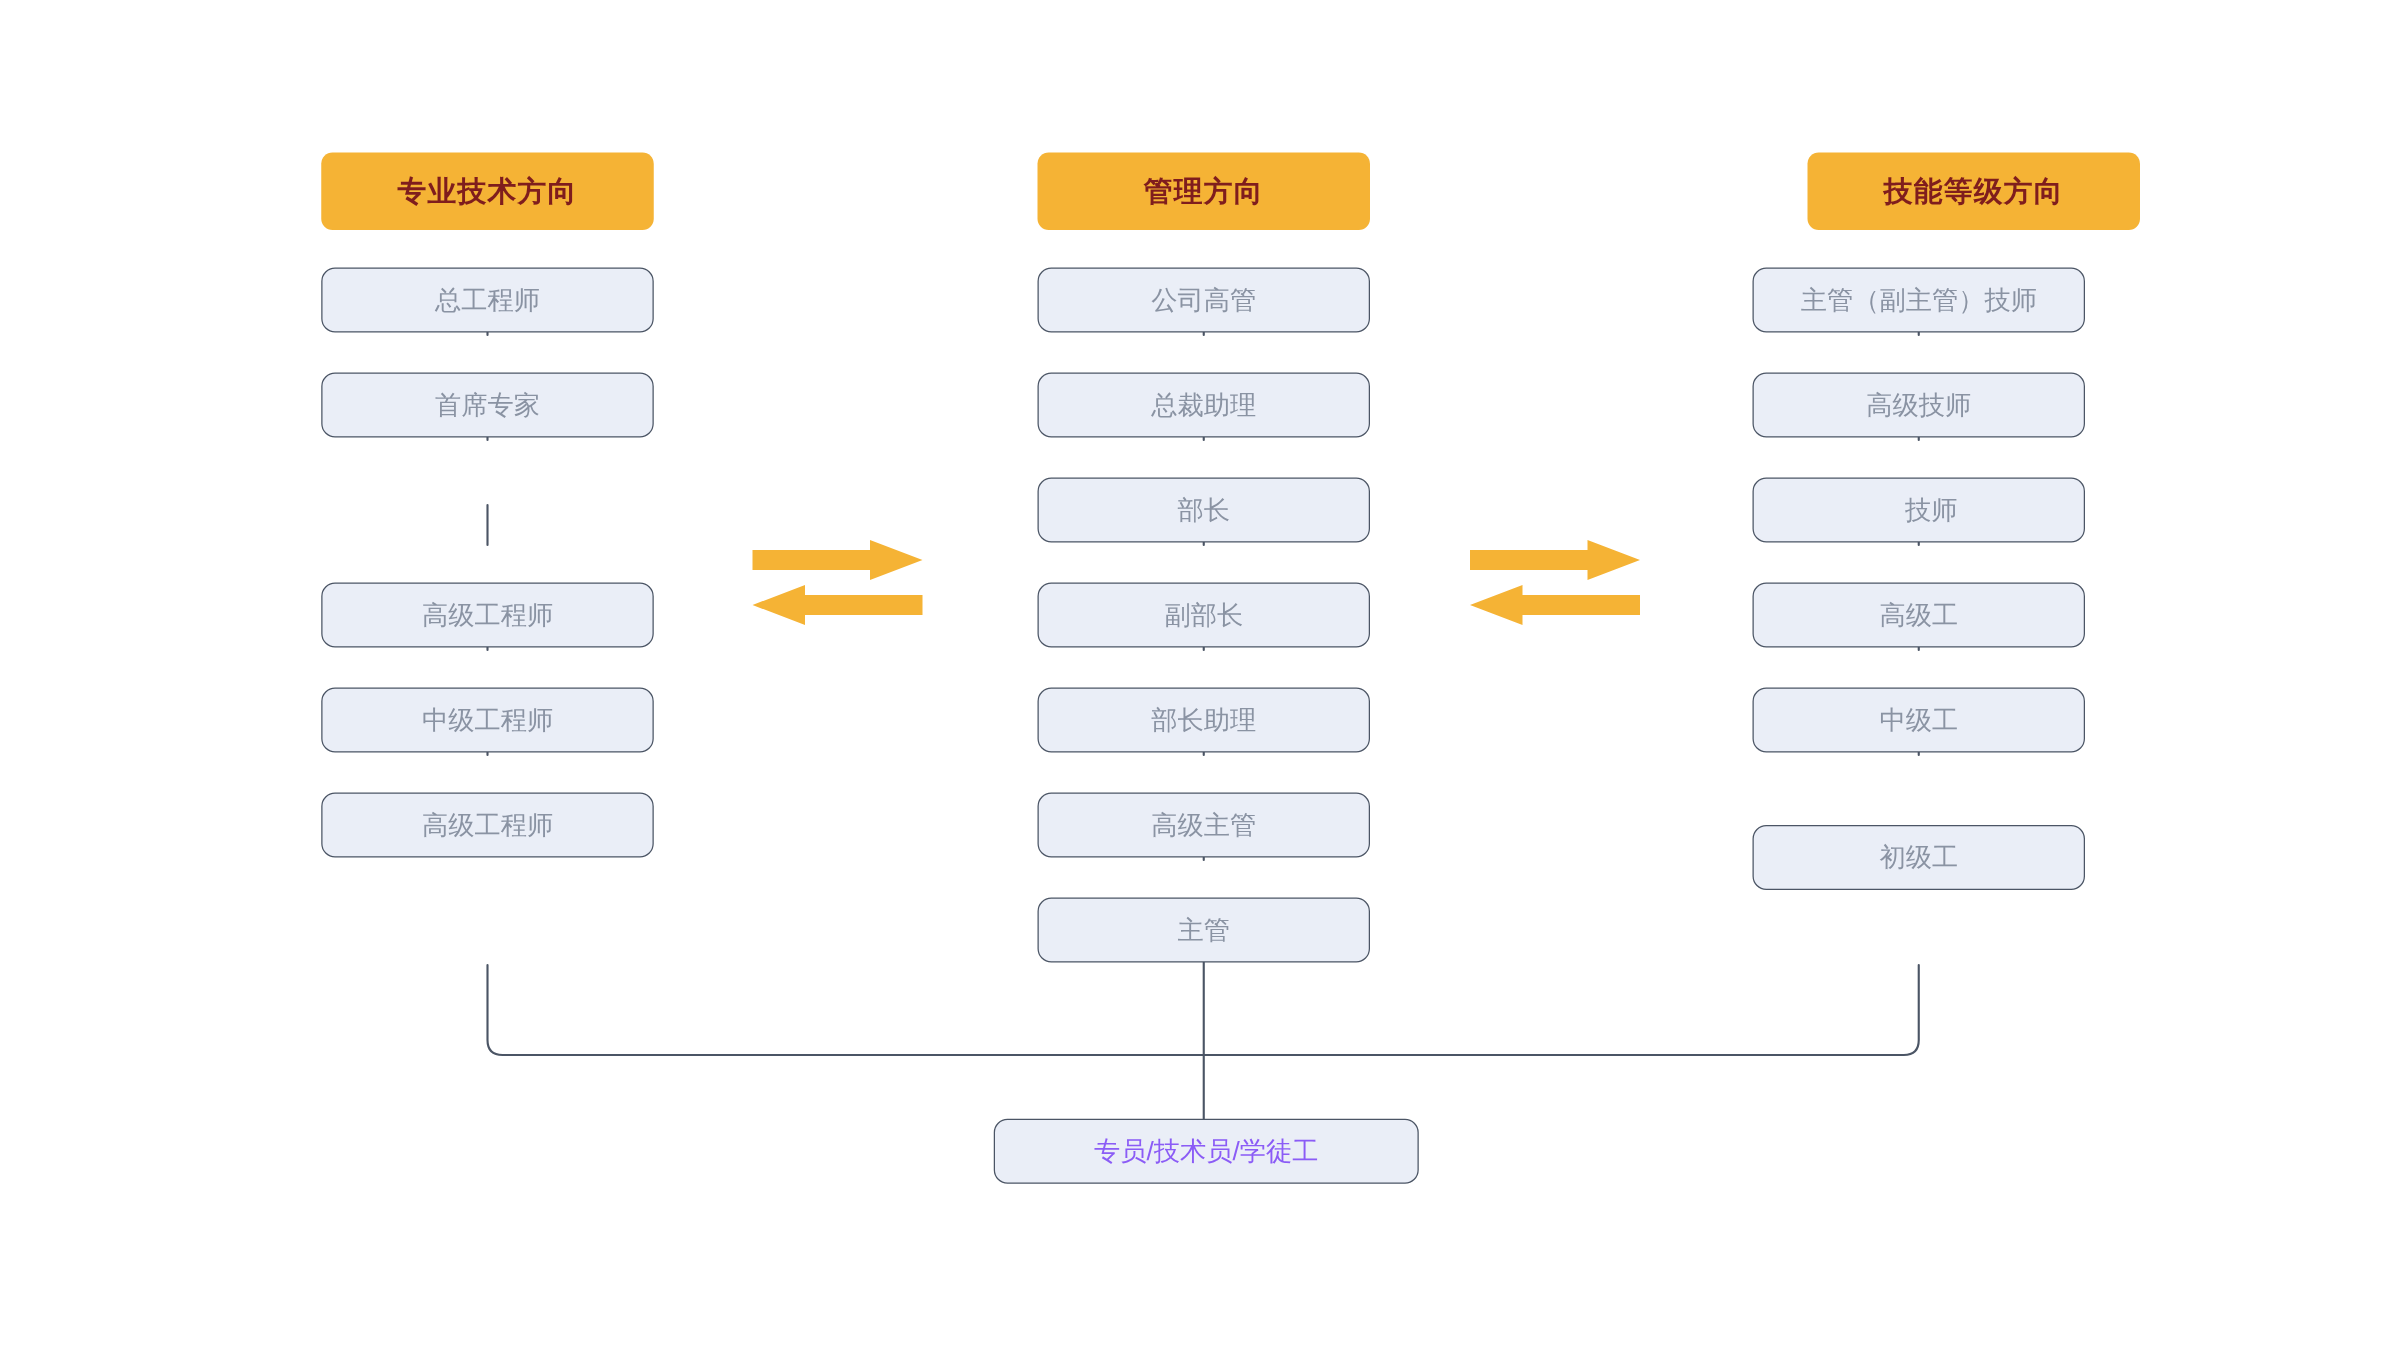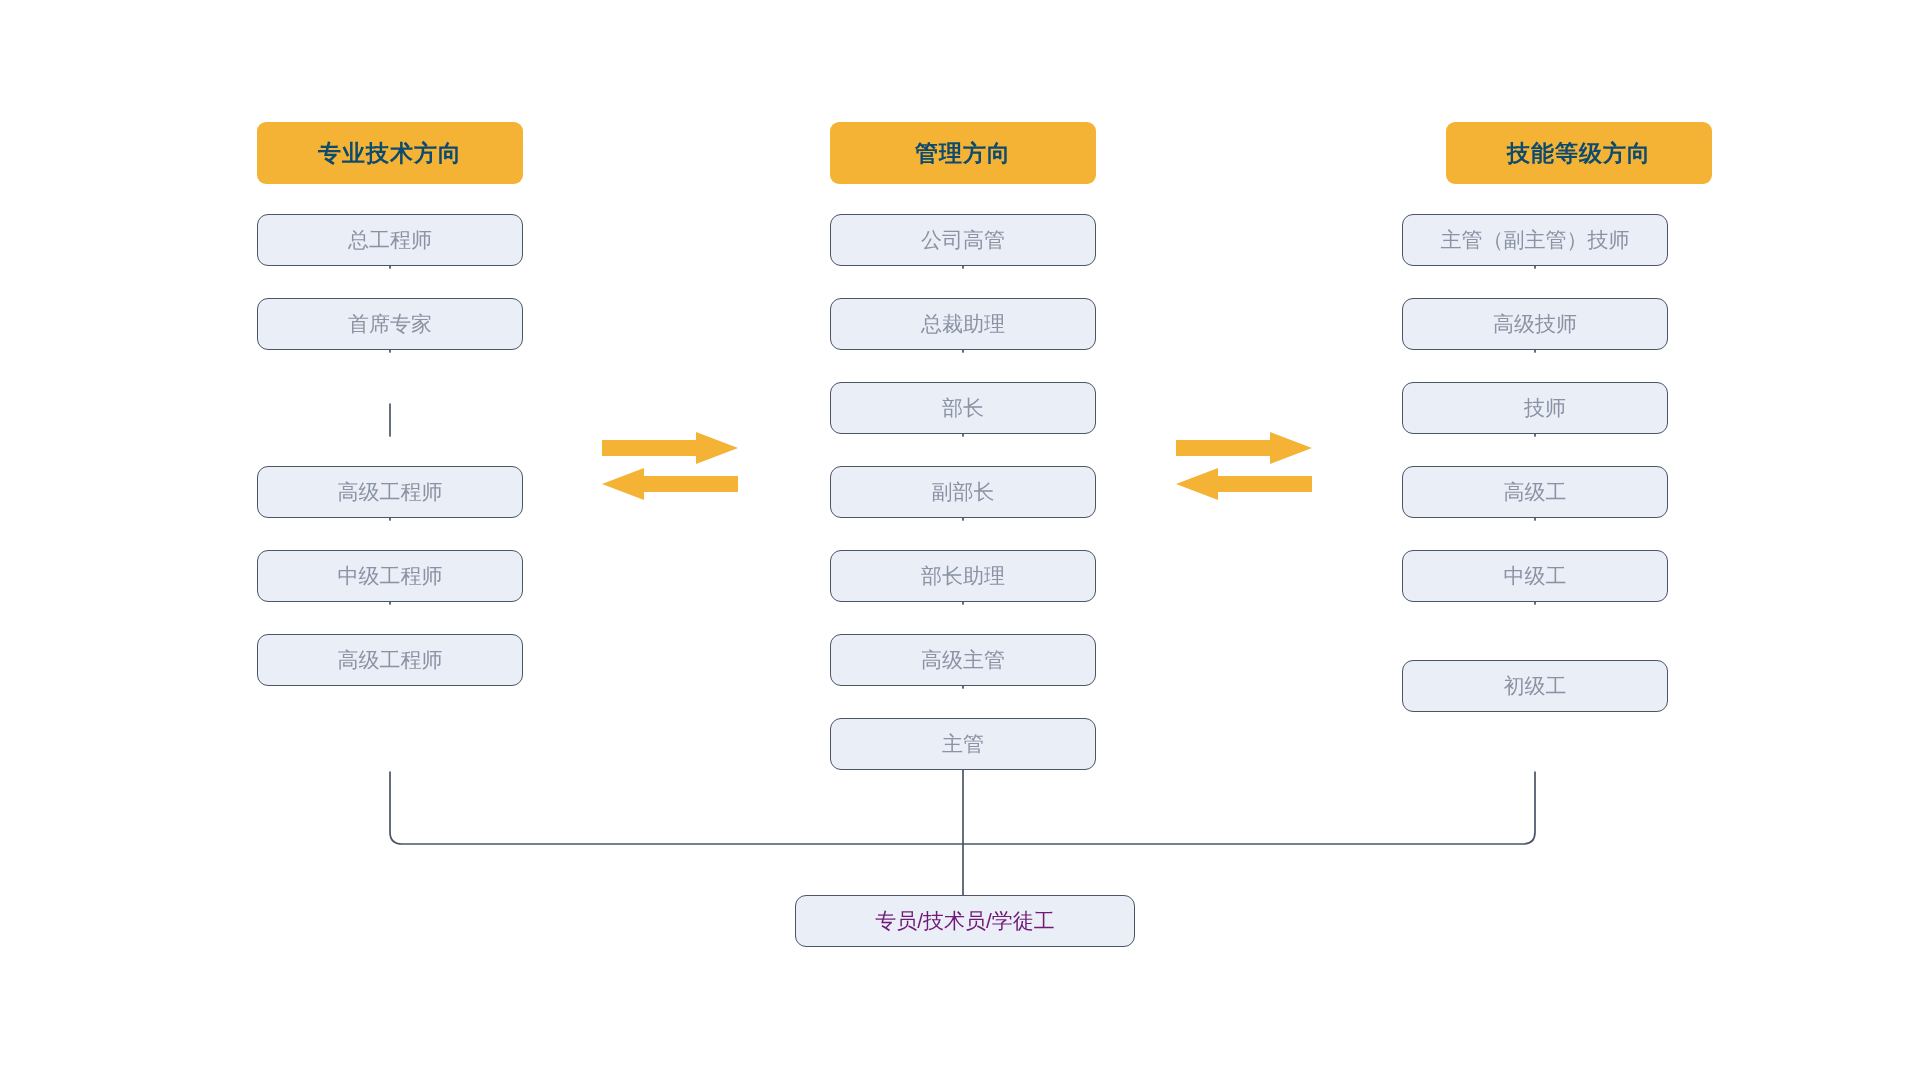--- a/index.html
+++ b/index.html
@@ -40,21 +40,21 @@
   .col-tech { left: 257px; top: 122px; }
   .col-mgmt { left: 830px; top: 122px; }
   .col-skill { left: 1402px; top: 122px; padding-left: 44px; }
 
   
   .col-header {
     width: 266px;
     height: 62px;
     border-radius: 9px;
     background: #f5b335;
-    color: #0c4a6e;
+    color: #7f1d1d;
     font-size: 23px;
     font-weight: bold;
     letter-spacing: 1px;
     display: flex;
     align-items: center;
     justify-content: center;
     box-sizing: border-box;
   }
 
   
@@ -77,21 +77,21 @@
   .node-bottom {
     position: absolute;
     left: 795px;
     top: 895px;
     width: 340px;
     height: 52px;
     box-sizing: border-box;
     border: 1.6px solid #4b5565;
     border-radius: 11px;
     background: #eaeef7;
-    color: #701a75;
+    color: #8b5cf6;
     font-size: 21px;
     display: flex;
     align-items: center;
     justify-content: center;
     white-space: nowrap;
   }
 
   
   .exchange-arrows {
     position: absolute;

